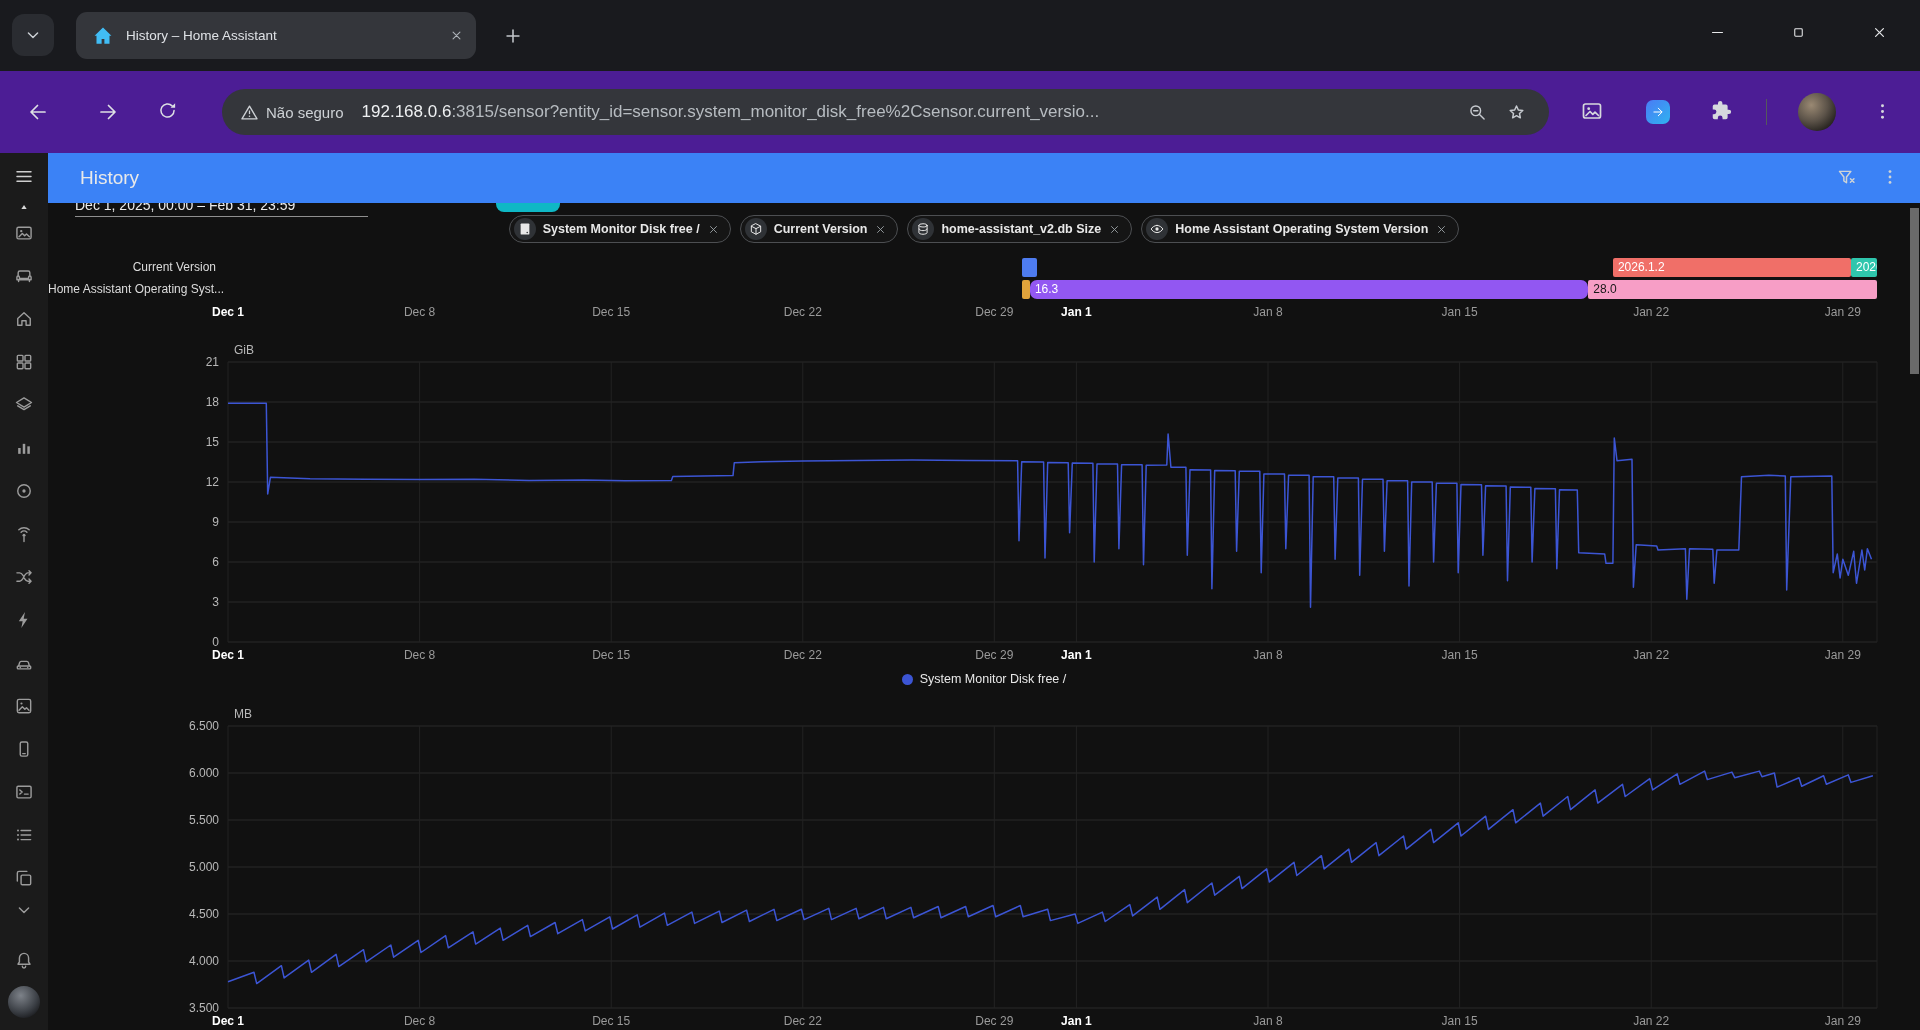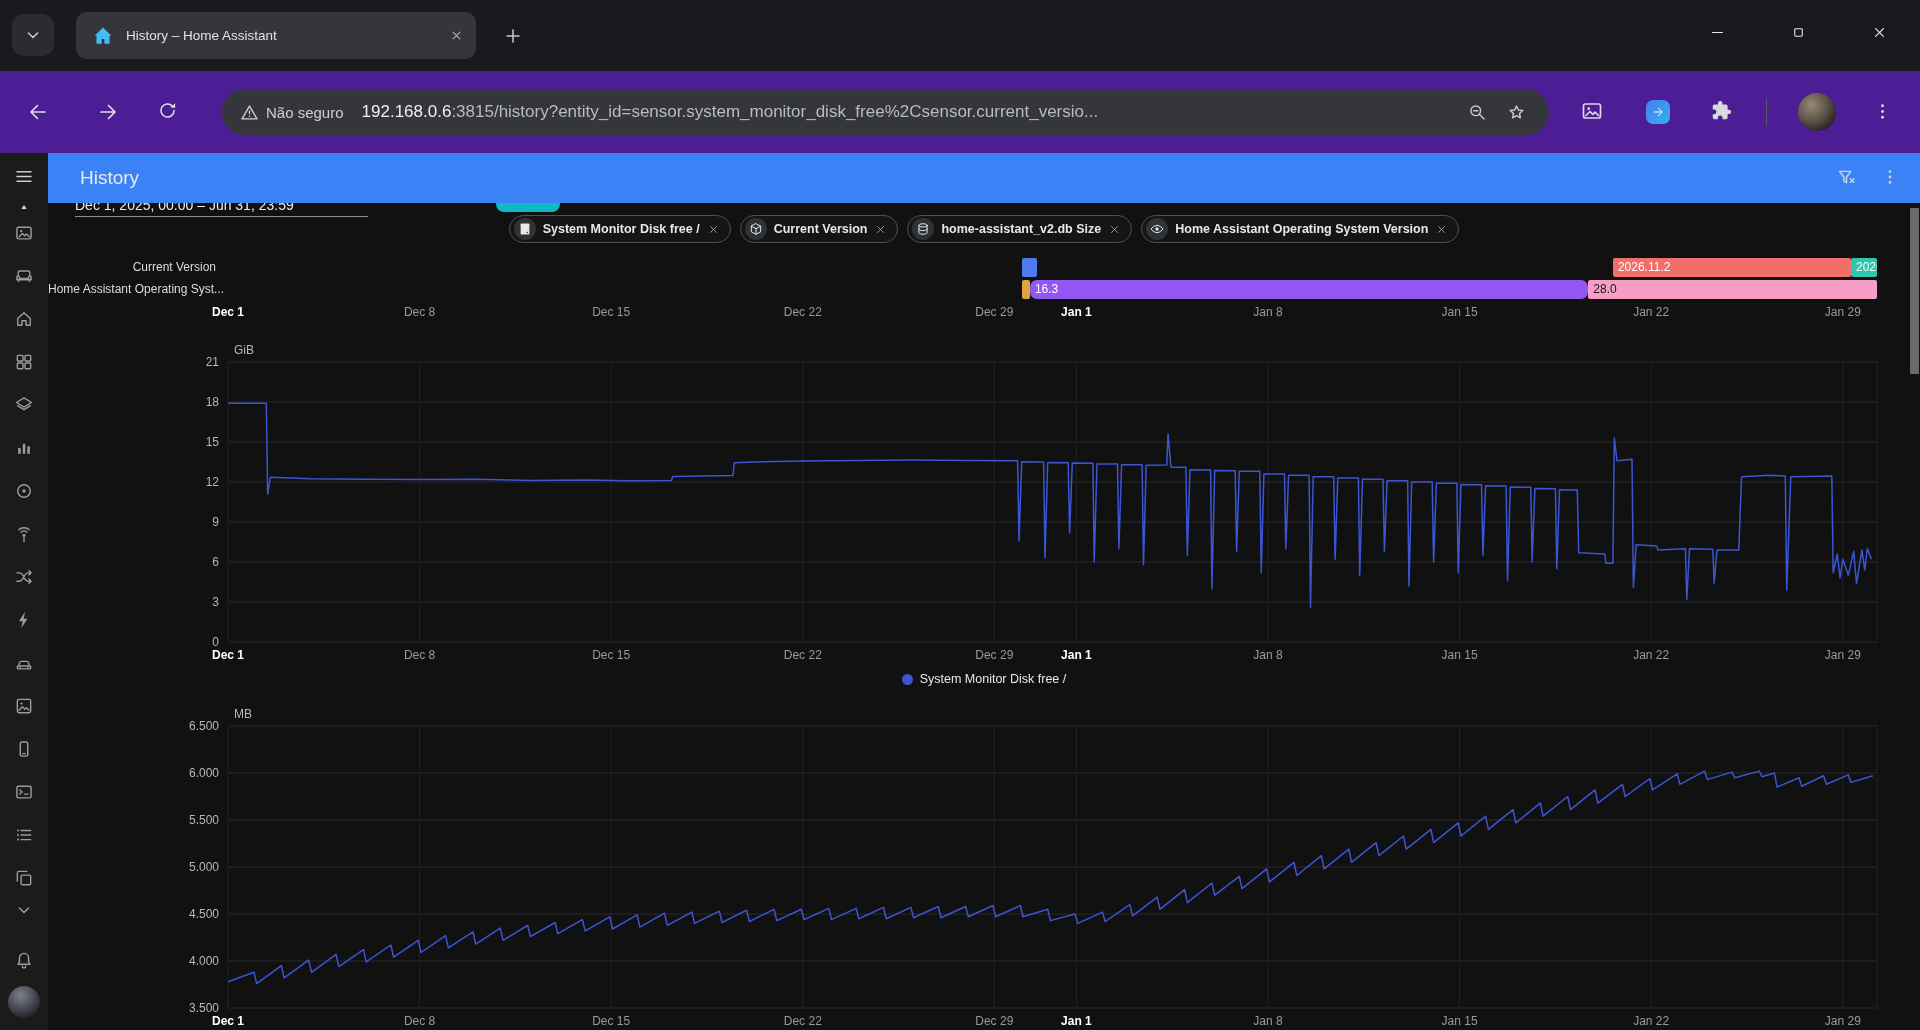--- a/index.html
+++ b/index.html
@@ -143,21 +143,21 @@
       </div>
     <div class="omnibox">
       <span class="warn">
           <svg class="ic" viewBox="0 0 24 24" width="19" height="19">
             <path class="s" d="M12 4L2.5 20h19z"></path>
             <path class="f" d="M11.2 9.5h1.6v4.5h-1.6z"></path>
             <circle class="f" cx="12" cy="16.8" r="1"></circle>
           </svg>
         </span>
       <span class="sec">Não seguro</span>
-      <span class="url"><b>192.168.0.6</b><span>:3815/history?entity_id=sensor.system_monitor_disk_free%2Csensor.current_versio...</span></span>
+      <span class="url"><b>192.168.0.6</b><span>:3815/sensor?entity_id=sensor.system_monitor_disk_free%2Csensor.current_versio...</span></span>
       <span class="obicon zoomi">
           <svg class="ic" viewBox="0 0 24 24" width="20" height="20">
             <circle class="s" cx="10.5" cy="10.5" r="5.8"></circle>
             <path class="s" d="M15 15l5.5 5.5M8 10.5h5"></path>
           </svg>
         </span>
       <span class="obicon stari">
           <svg class="ic" viewBox="0 0 24 24" width="21" height="21">
             <path class="s" d="M12 4.5l2.1 4.6 5.1.6-3.8 3.4 1 5-4.4-2.5-4.4 2.5 1-5-3.8-3.4 5.1-.6z"></path>
           </svg>
@@ -331,21 +331,21 @@
         <span class="hh-icon k">
             <svg class="ic" viewBox="0 0 24 24" width="20" height="20">
               <circle class="f" cx="12" cy="5.5" r="1.7"></circle>
               <circle class="f" cx="12" cy="12" r="1.7"></circle>
               <circle class="f" cx="12" cy="18.5" r="1.7"></circle>
             </svg>
           </span>
       </header>
 
       <div class="daterange">
-        <span>Dec 1, 2025, 00:00 – Jun 31, 23:59</span>
+        <span>Dec 1, 2025, 00:00 – Feb 31, 23:59</span>
       </div>
       <div class="tealbtn"></div>
 
       <div class="chips">
           <div class="chip">
             <span class="chip-badge">
               <svg class="ic" viewBox="0 0 24 24" width="14" height="14">
                 <path class="f" d="M6 2.5h12A1.5 1.5 0 0 1 19.5 4v16a1.5 1.5 0 0 1-1.5 1.5H6A1.5 1.5 0 0 1 4.5 20V4A1.5 1.5 0 0 1 6 2.5z"></path>
                 <circle cx="15.8" cy="17.8" r="1.3" fill="#2f3236"></circle>
               </svg>
@@ -398,21 +398,21 @@
               <svg class="ic" viewBox="0 0 24 24" width="13" height="13">
                 <path class="s" d="M6.5 6.5l11 11M17.5 6.5l-11 11"></path>
               </svg>
             </span>
           </div>
         </div>
 
       <div class="tl-wrap">
           <div class="tl-label" style="top: 105px;">Current Version</div>
           <div class="tl-seg" style="top: 105px; left: 973.7px; width: 15.1px; background: rgb(78, 124, 240); color: rgb(255, 255, 255);"></div>
-          <div class="tl-seg" style="top: 105px; left: 1564.9px; width: 238.1px; background: rgb(240, 111, 104); color: rgb(255, 255, 255);">2026.11.2</div>
+          <div class="tl-seg" style="top: 105px; left: 1564.9px; width: 238.1px; background: rgb(240, 111, 104); color: rgb(255, 255, 255);">2026.1.2</div>
           <div class="tl-seg" style="top: 105px; left: 1803px; width: 26px; background: rgb(47, 198, 173); color: rgb(255, 255, 255);">2026.1.3</div>
           <div class="tl-label" style="top: 127px;">Home Assistant Operating Syst...</div>
           <div class="tl-seg" style="top: 127px; left: 973.7px; width: 8.2px; background: rgb(225, 163, 59); color: rgb(25, 25, 25);"></div>
           <div class="tl-seg" style="top: 127px; left: 981.9px; width: 558.3px; background: rgb(146, 87, 242); color: rgb(255, 255, 255); border-radius: 7px;">16.3</div>
           <div class="tl-seg" style="top: 127px; left: 1540.3px; width: 288.7px; background: rgb(247, 158, 198); color: rgb(25, 25, 25);">28.0</div>
           <div class="tl-tick bold" style="left: 180px;">Dec 1</div>
           <div class="tl-tick" style="left: 371.6px;">Dec 8</div>
           <div class="tl-tick" style="left: 563.2px;">Dec 15</div>
           <div class="tl-tick" style="left: 754.8px;">Dec 22</div>
           <div class="tl-tick" style="left: 946.3px;">Dec 29</div>

